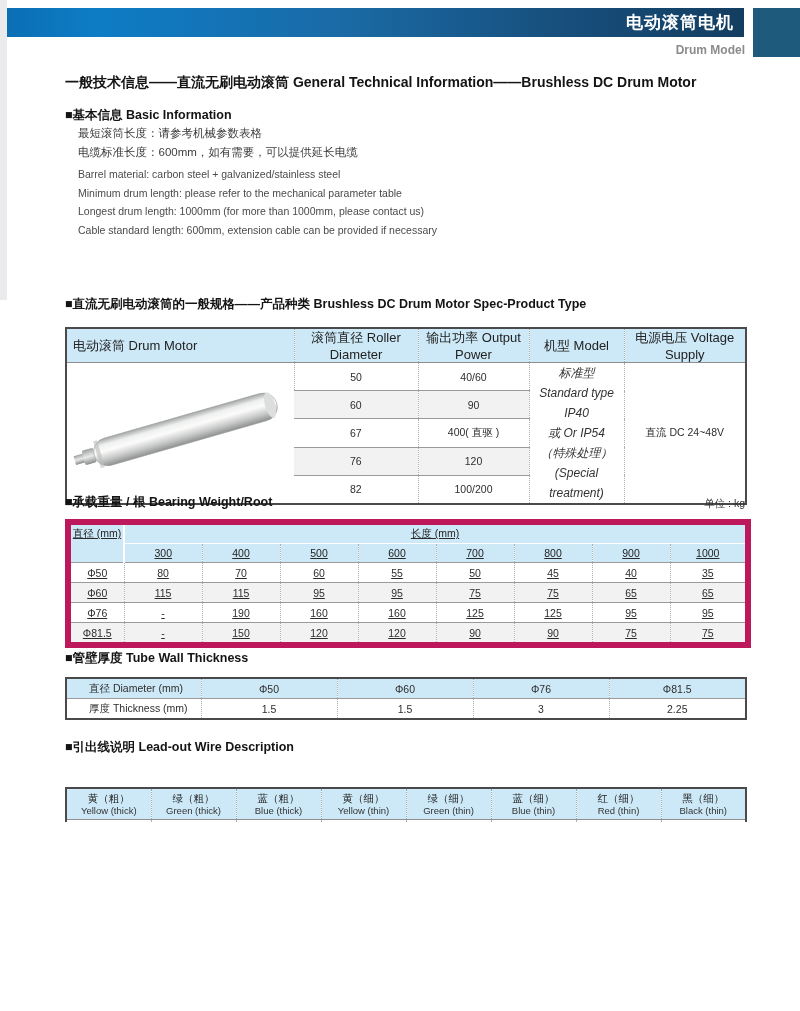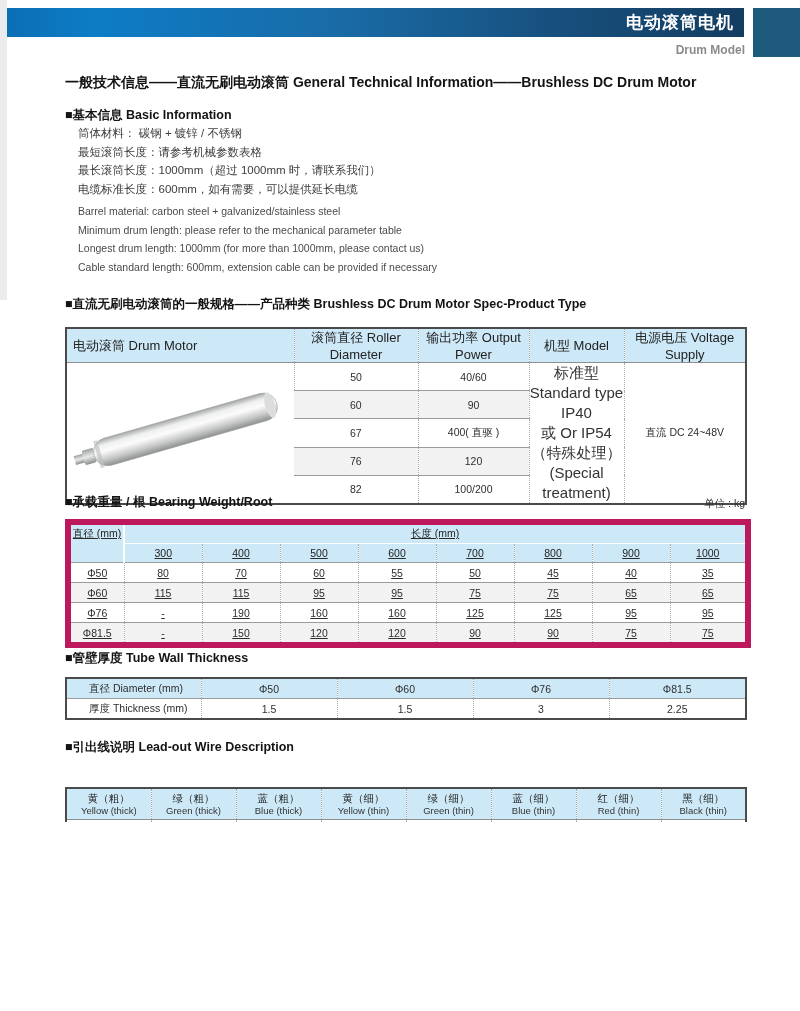--- a/index.html
+++ b/index.html
@@ -28,21 +28,21 @@
   .abs{position:absolute;left:65px;}
   .sec-abs{position:absolute;left:65px;}
   .unit-label{position:absolute;right:55px;font-size:10.5px;color:#333;}
   
   .spec-tbl{border:2px solid #4a4a4a;}
   .spec-tbl th{background:#cde9f7;height:24px;font-size:13px;color:#222;border-left:1px dotted #9fa6aa;border-bottom:1px solid #8f8f8f;}
   .spec-tbl td{height:25px;border-left:1px dotted #aaafb2;border-top:1px solid #9b9b9b;}
   .spec-tbl th:first-child,.spec-tbl td:first-child{border-left:none;}
   .spec-tbl tr.r1 td{border-top:none;}
   .spec-tbl td.stripe{background:#f2f2f3;}
-  .spec-tbl .model-cell div{line-height:20px;font-size:15px;color:#333;}
+  .spec-tbl .model-cell div{line-height:20px;font-size:12px;color:#333;font-style:italic;}
   .spec-tbl .img-cell{background:#fff;}
   
   .bear-tbl{border:6px solid #be185d;text-decoration:underline;}
   .bear-tbl td{border-left:1px dotted #aaafb2;}
   .bear-tbl td:first-child{border-left:none;}
   .bear-tbl .hd{background:#cde9f7;color:#222;}
   .bear-tbl .corner{vertical-align:top;padding-top:2px;font-size:10.5px;border-right:2px solid #ffffff;border-left:none;}
   .bear-tbl .len-span{height:18px;border-bottom:1px solid #ffffff;border-left:none;}
   .bear-tbl .len-num{height:18px;}
   .bear-tbl .data-row td{height:19px;border-top:1px solid #9b9b9b;}
@@ -76,23 +76,21 @@
   <div class="topbar">
     <span class="bar-title">电动滚筒电机</span>
   </div>
   <div class="corner-block"></div>
   <div class="subtitle-en">Drum Model</div>
 
   <div class="main-title">一般技术信息——直流无刷电动滚筒 General Technical Information——Brushless DC Drum Motor</div>
 
   <div class="basic">
     <div class="sec-title">■基本信息 Basic Information</div>
-    <div class="cn-line">筒体材料：  碳钢 + 镀锌 / 不锈钢</div>
     <div class="cn-line">最短滚筒长度：请参考机械参数表格</div>
-    <div class="cn-line">最长滚筒长度：1000mm（超过 1000mm 时，请联系我们）</div>
     <div class="cn-line">电缆标准长度：600mm，如有需要，可以提供延长电缆</div>
     <div class="en-gap"></div>
     <div class="en-line">Barrel material: carbon steel + galvanized/stainless steel</div>
     <div class="en-line">Minimum drum length: please refer to the mechanical parameter table</div>
     <div class="en-line">Longest drum length: 1000mm (for more than 1000mm, please contact us)</div>
     <div class="en-line">Cable standard length: 600mm, extension cable can be provided if necessary</div>
   </div>
 
   <div class="sec-title sec-abs" style="top:296px;">■直流无刷电动滚筒的一般规格——产品种类 Brushless DC Drum Motor Spec-Product Type</div>
   <table class="tbl spec-tbl abs" style="top:327px;">

